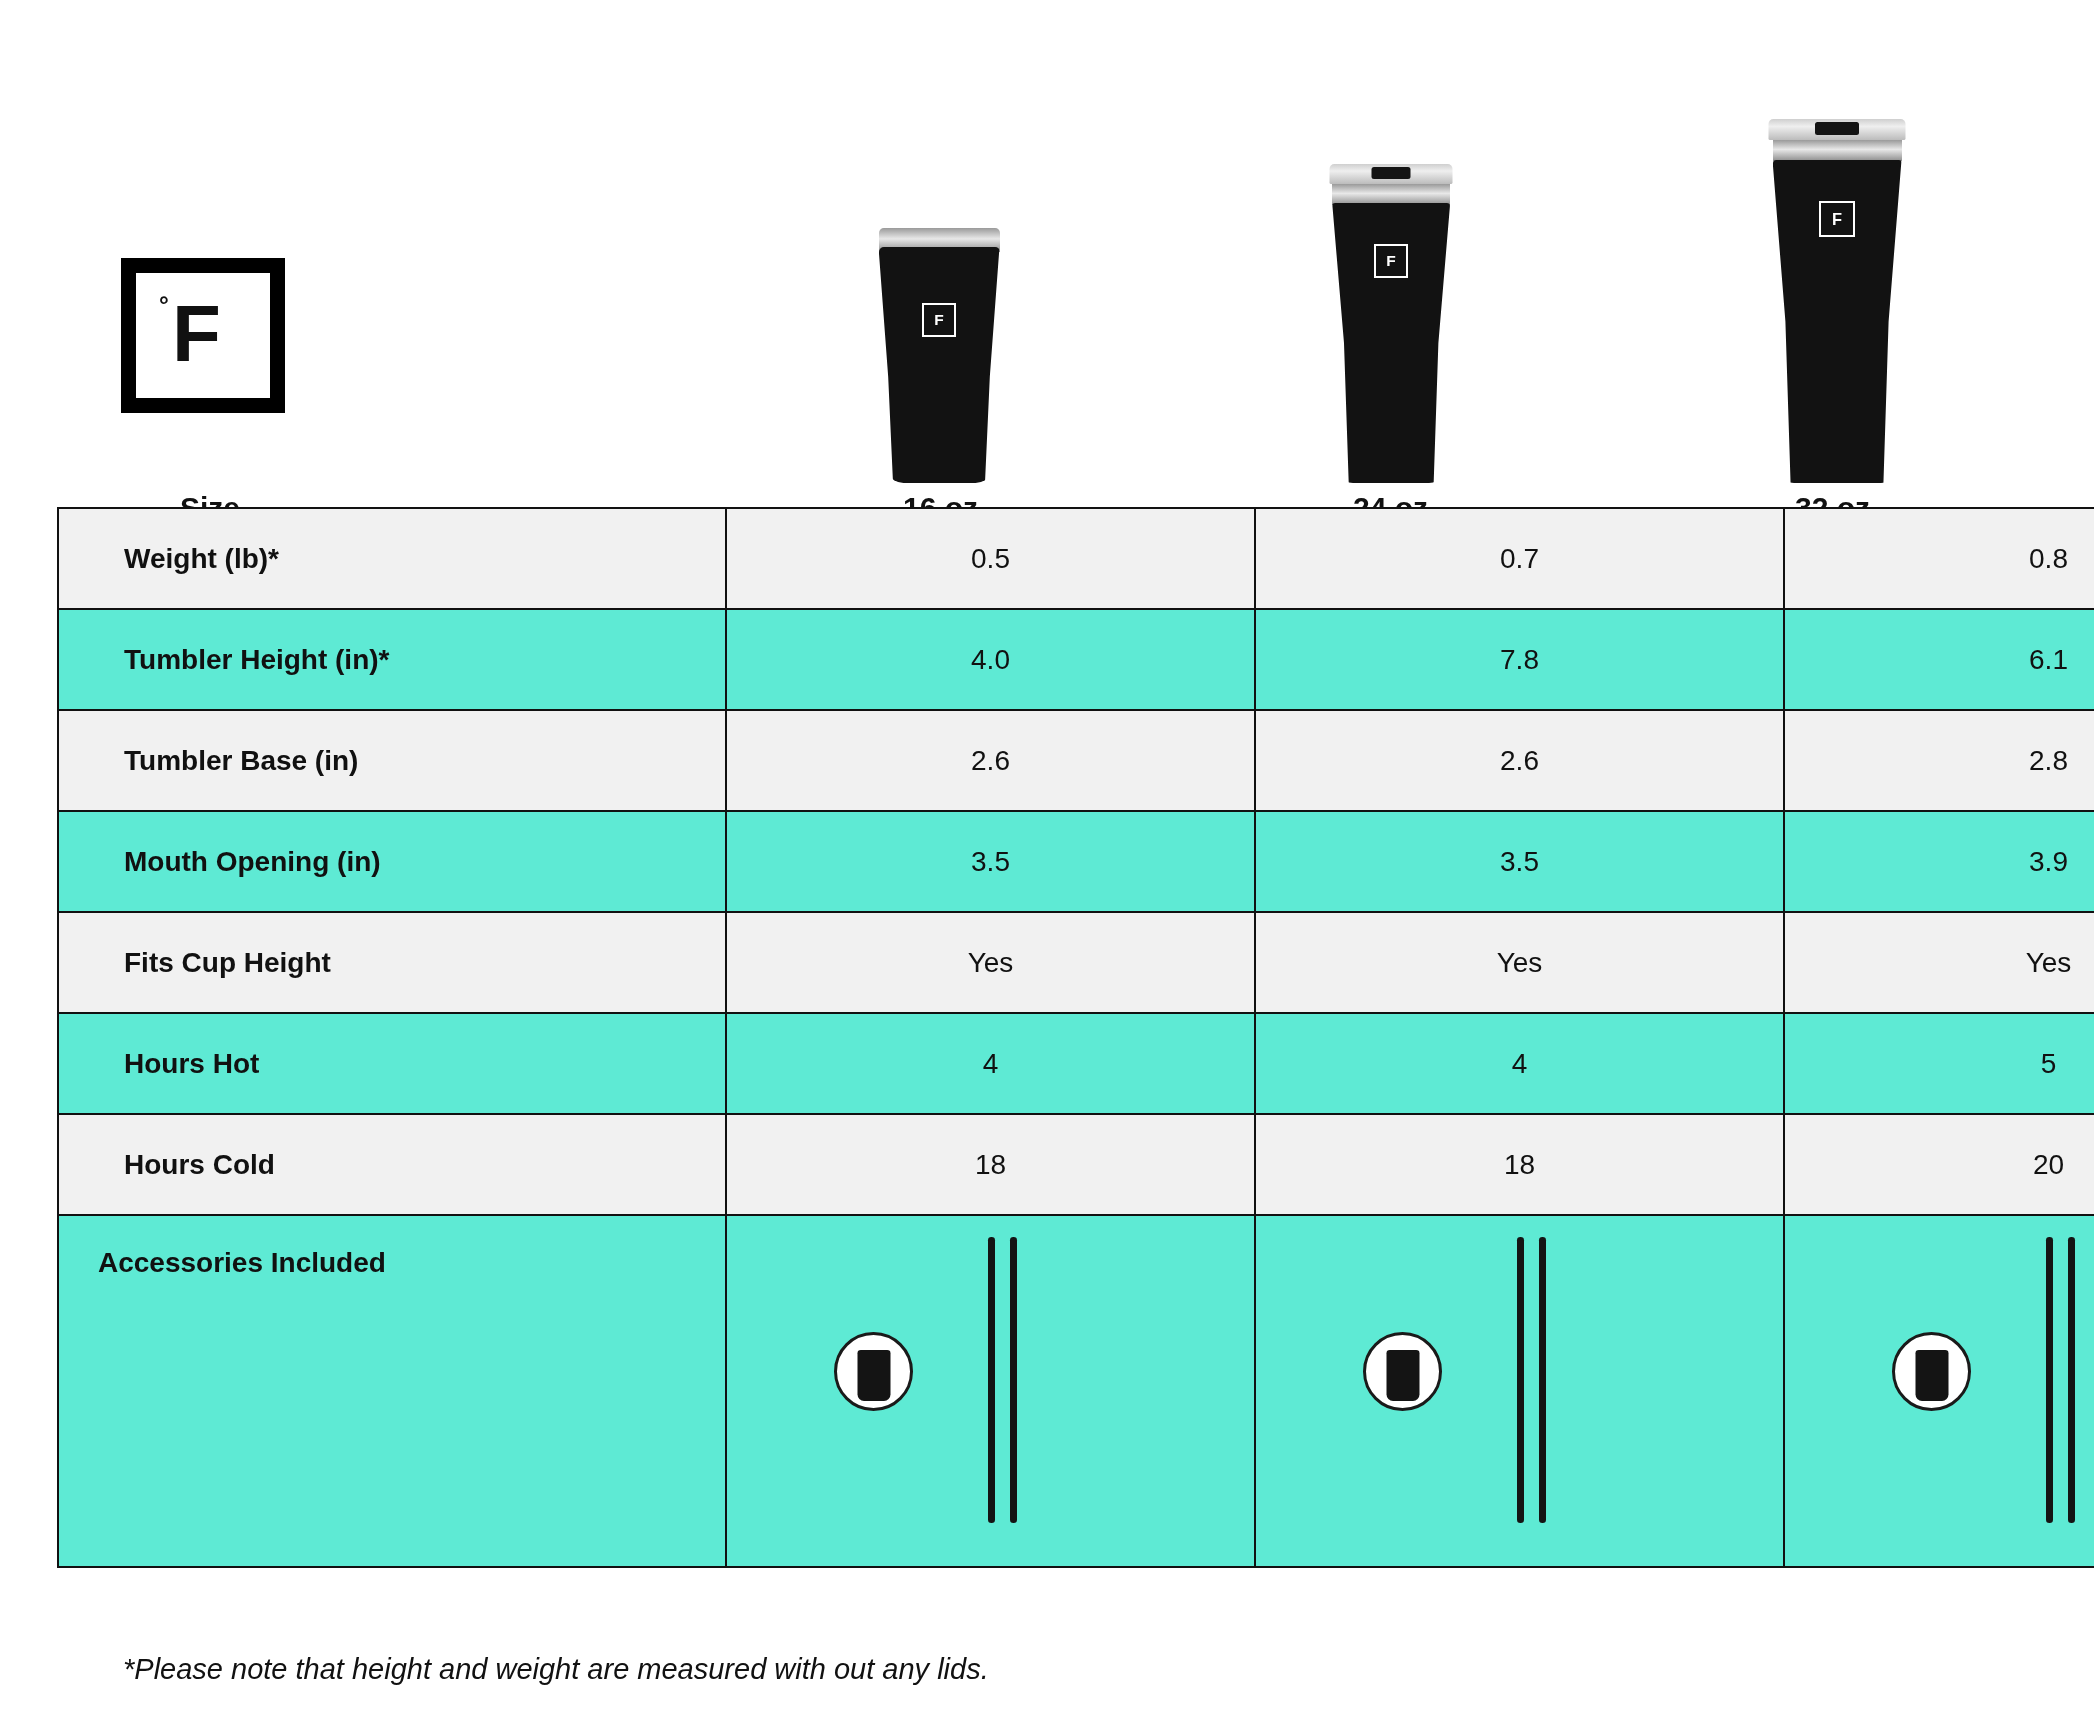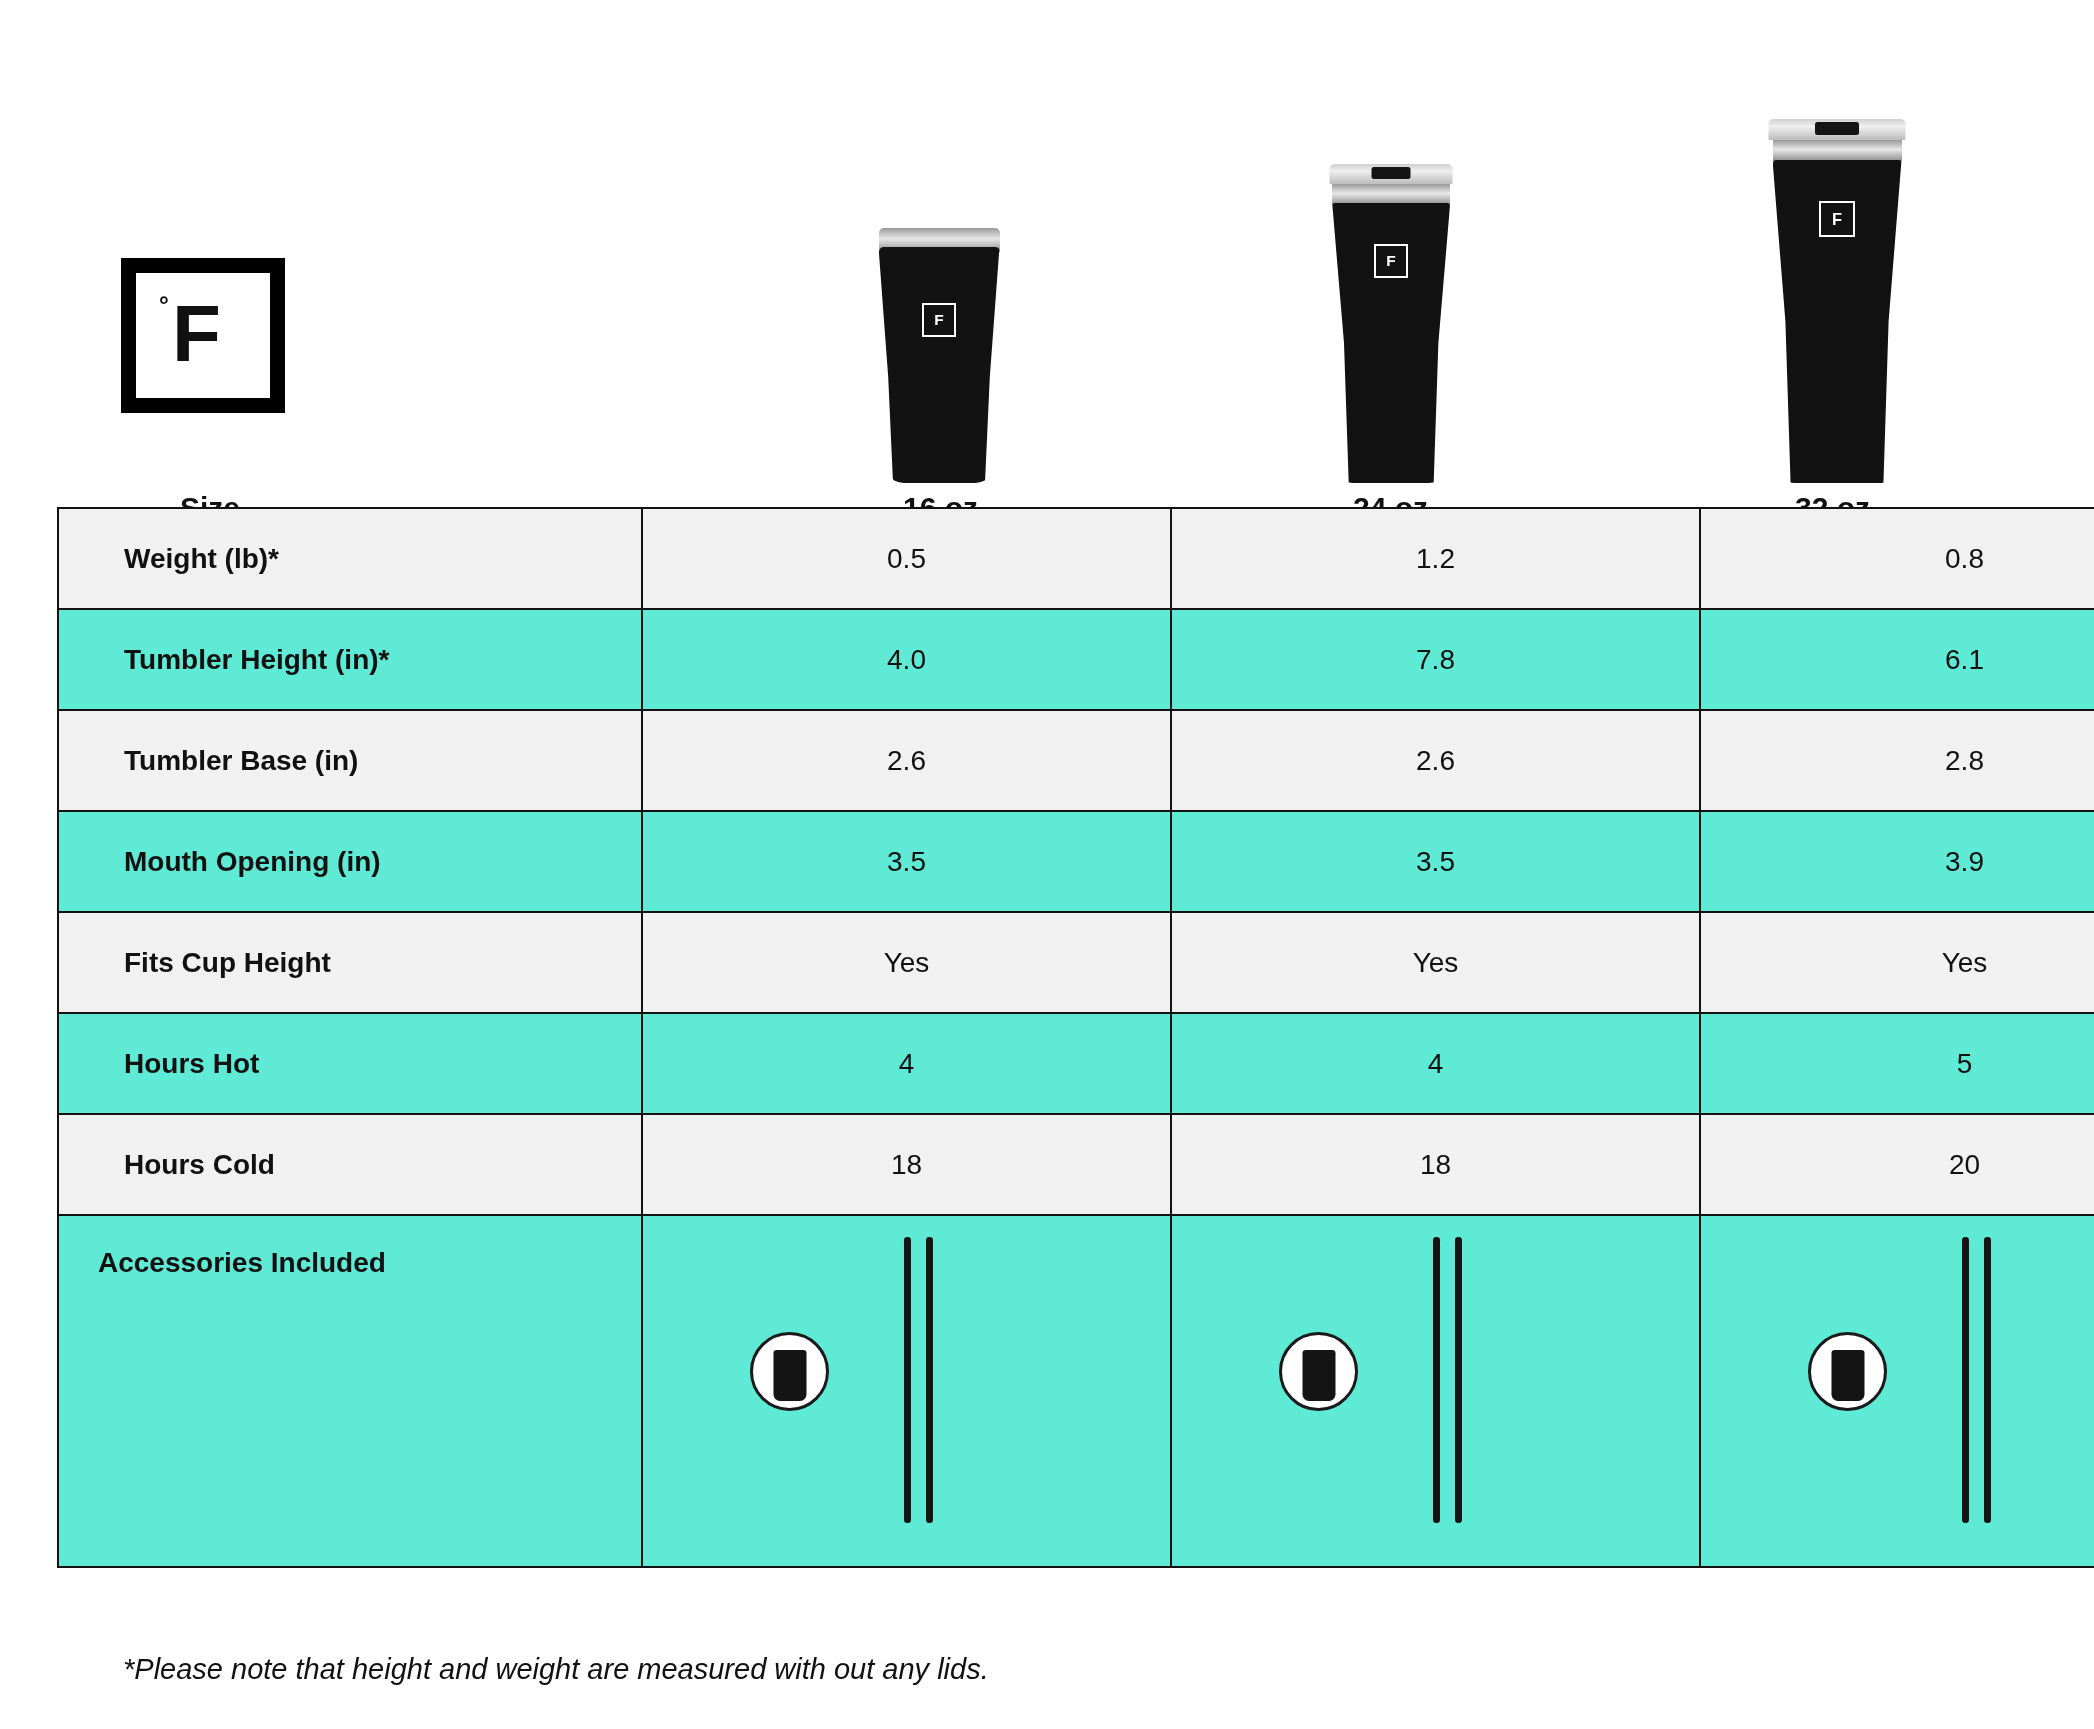--- a/index.html
+++ b/index.html
@@ -149,21 +149,21 @@
     table-layout: fixed;
   }
   table.spec td {
     border: 2.5px solid #111111;
     height: 101px;
     font-size: 28px;
     color: #111111;
     vertical-align: middle;
   }
   td.rowhead {
-    width: 584px;
+    width: 668px;
     padding-left: 65px;
     font-weight: 700;
     text-align: left;
   }
   td.val {
     width: 529px;
     text-align: center;
     font-weight: 400;
   }
   tr.shade td { background: #f1f1f1; }
@@ -268,21 +268,21 @@
     <div class="size-label" style="left:720px; width:327px;">16 oz</div>
     <div class="size-label" style="left:1170px; width:327px;">24 oz</div>
     <div class="size-label" style="left:1612px; width:327px;">32 oz</div>
   </div>
 
   <table class="spec">
     <tbody>
       <tr class="shade">
         <td class="rowhead">Weight (lb)*</td>
         <td class="val">0.5</td>
-        <td class="val">1.2</td>
+        <td class="val">0.7</td>
         <td class="val">0.8</td>
       </tr>
       <tr class="plain">
         <td class="rowhead">Tumbler Height (in)*</td>
         <td class="val">4.0</td>
         <td class="val">7.8</td>
         <td class="val">6.1</td>
       </tr>
       <tr class="shade">
         <td class="rowhead">Tumbler Base (in)</td>

